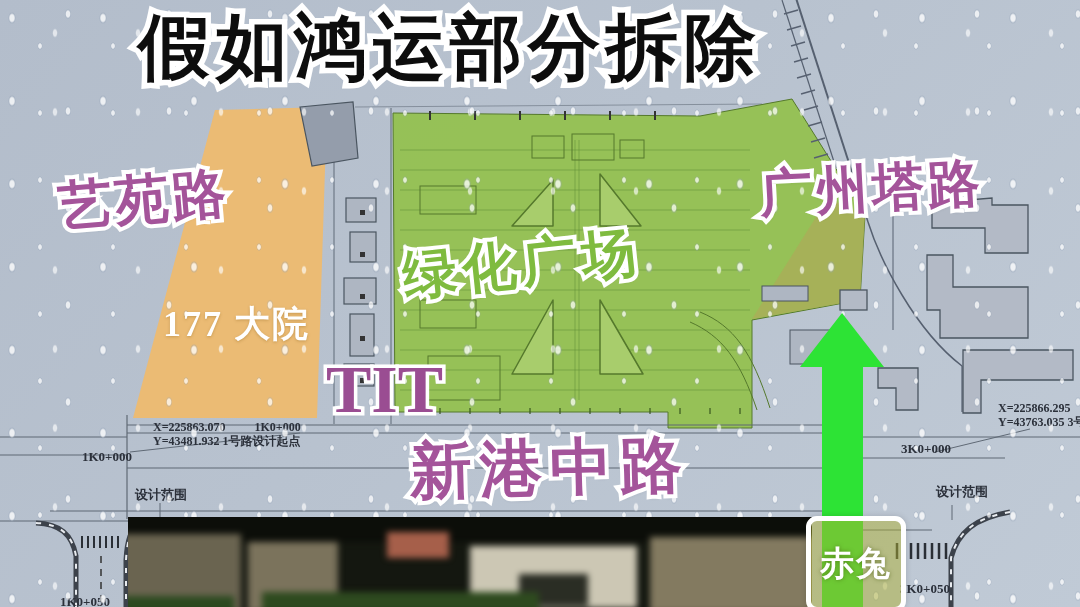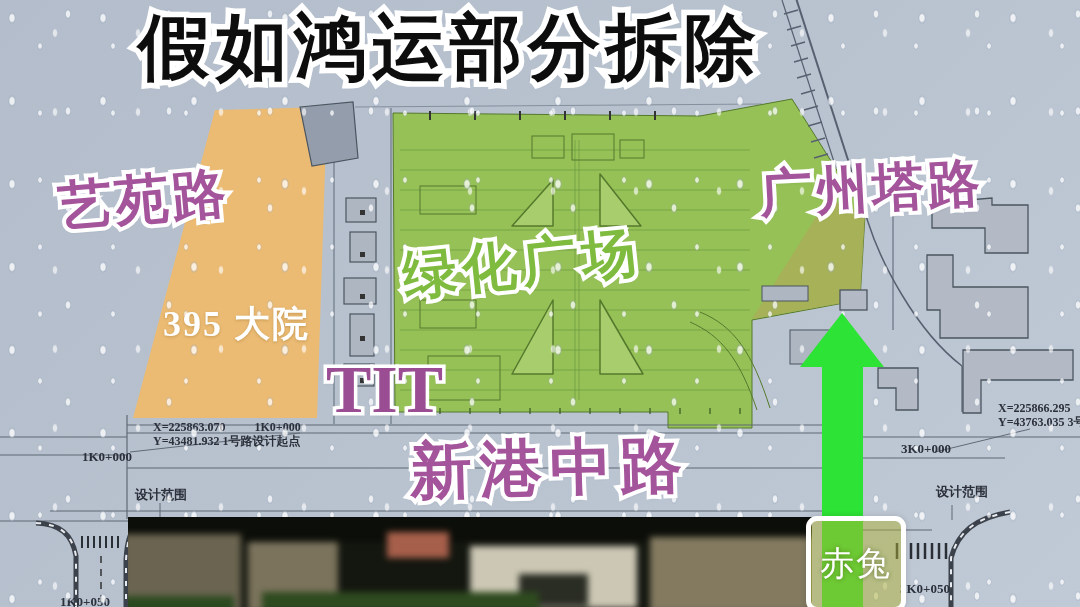--- a/index.html
+++ b/index.html
@@ -47,21 +47,21 @@
          background:#141710;z-index:4;}
   .pb{position:absolute;inset:-5px;filter:blur(3px);}
   .pb div{position:absolute;}
 
   
   .arrow-svg{position:absolute;inset:0;z-index:5;pointer-events:none;}
   .badge{position:absolute;left:806px;top:516px;width:90px;height:86px;z-index:6;
          border:5px solid #fff;border-radius:11px;background:rgba(173,176,52,.5);
          display:flex;align-items:center;justify-content:center;
          box-shadow:0 0 6px rgba(0,0,0,.15);}
-  .badge span{font-size:34px;font-weight:400;color:#fff;letter-spacing:2px;
+  .badge span{font-size:34px;font-weight:700;color:#fff;letter-spacing:2px;
               text-shadow:0 0 4px rgba(60,80,0,.55);}
 </style>
 </head>
 <body>
 
 <div class="stage">
 
   <svg class="layer" width="1080" height="607" viewBox="0 0 1080 607">
 
     <polygon points="215,110 327,107 317,418 133,418" fill="#edba70" opacity="0.96"></polygon>
@@ -278,16 +278,16 @@
   <div class="lbl gta">
     <div class="ol"><span class="stk">广州塔路</span><span class="fil">广州塔路</span></div>
   </div>
   <div class="lbl xingang">
     <div class="ol"><span class="stk">新港中路</span><span class="fil">新港中路</span></div>
   </div>
   <div class="lbl tit">
     <div class="ol"><span class="stk">TIT</span><span class="fil">TIT</span></div>
   </div>
   <div class="c395" style="position:absolute;">
-    <span>395 大院</span>
+    <span>177 大院</span>
   </div>
 
 </div>
 
 </body></html>

